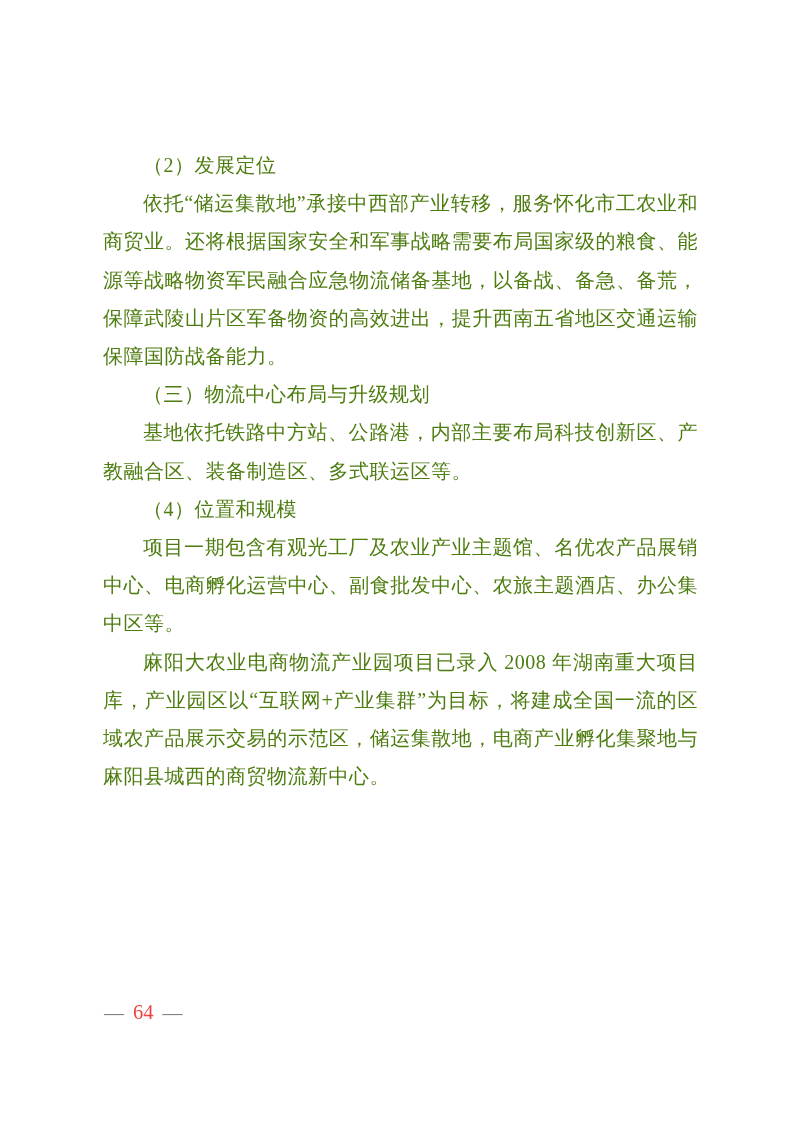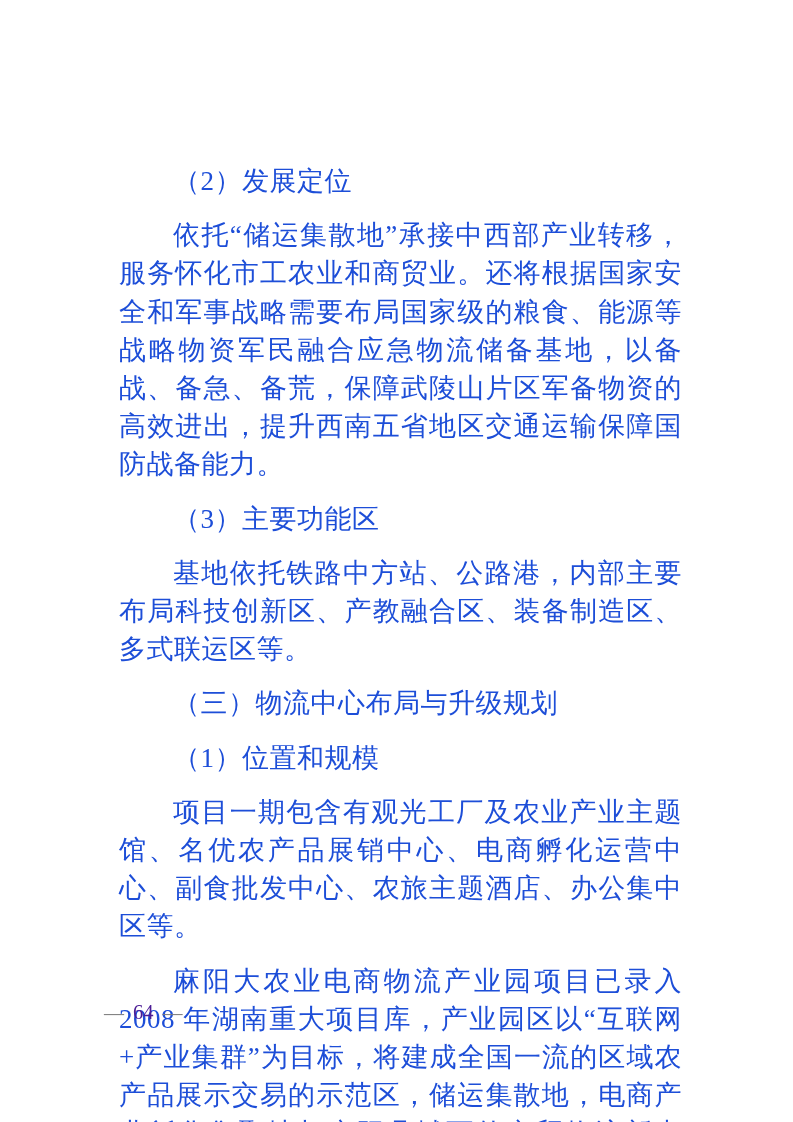--- a/index.html
+++ b/index.html
@@ -15,25 +15,25 @@
     overflow: hidden;
     font-family: "Liberation Serif", "DejaVu Serif", serif;
   }
   .content {
     position: absolute;
     left: 103px;
     top: 146px;
     width: 595px;
   }
   .content p {
-    margin: 16px;
+    margin: 0;
     padding: 0;
-    font-size: 27px;
+    font-size: 20px;
     line-height: 38.2px;
-    color: #1d4ed8;
+    color: #4d7c0f;
     text-align: justify;
     text-justify: inter-ideograph;
     text-indent: 2em;
     letter-spacing: 0.5px;
     font-weight: 400;
   }
   .footer {
     position: absolute;
     left: 104px;
     top: 1001px;
@@ -43,35 +43,34 @@
     align-items: center;
     gap: 9px;
     font-family: "Liberation Serif", "DejaVu Serif", serif;
   }
   .footer .dash {
     color: #7d7d7d;
     font-size: 20px;
     line-height: 1;
   }
   .footer .num {
-    color: #4c1d95;
+    color: #ef4444;
   }
 </style>
 </head>
 <body>
 
 <div class="page">
 
   <div class="content">
     <p>（2）发展定位</p>
     <p>依托“储运集散地”承接中西部产业转移，服务怀化市工农业和商贸业。还将根据国家安全和军事战略需要布局国家级的粮食、能源等战略物资军民融合应急物流储备基地，以备战、备急、备荒，保障武陵山片区军备物资的高效进出，提升西南五省地区交通运输保障国防战备能力。</p>
-    <p>（3）主要功能区</p>
+    <p>（三）物流中心布局与升级规划</p>
     <p>基地依托铁路中方站、公路港，内部主要布局科技创新区、产教融合区、装备制造区、多式联运区等。</p>
-    <p>（三）物流中心布局与升级规划</p>
-    <p>（1）位置和规模</p>
+    <p>（4）位置和规模</p>
     <p>项目一期包含有观光工厂及农业产业主题馆、名优农产品展销中心、电商孵化运营中心、副食批发中心、农旅主题酒店、办公集中区等。</p>
     <p>麻阳大农业电商物流产业园项目已录入 2008 年湖南重大项目库，产业园区以“互联网+产业集群”为目标，将建成全国一流的区域农产品展示交易的示范区，储运集散地，电商产业孵化集聚地与麻阳县城西的商贸物流新中心。</p>
   </div>
 
   <div class="footer">
     <span class="dash">—</span>
     <span class="num">64</span>
     <span class="dash">—</span>
   </div>
 

